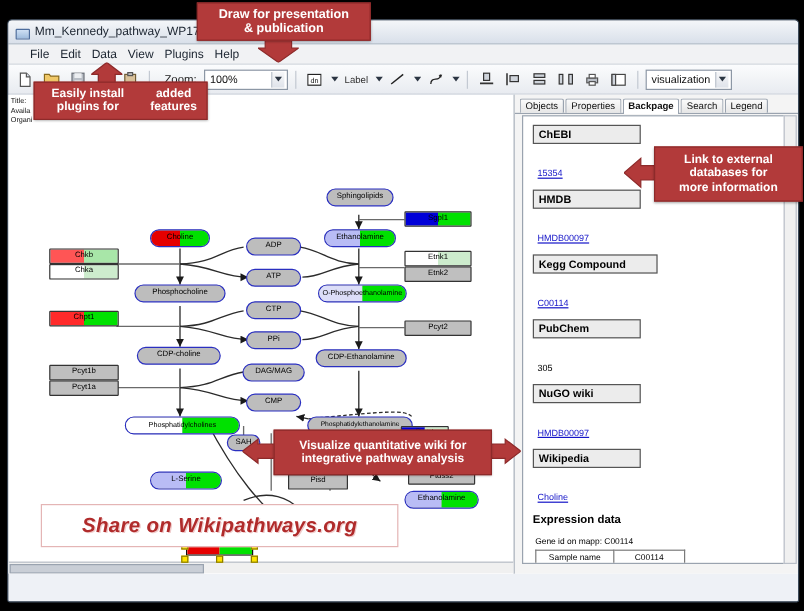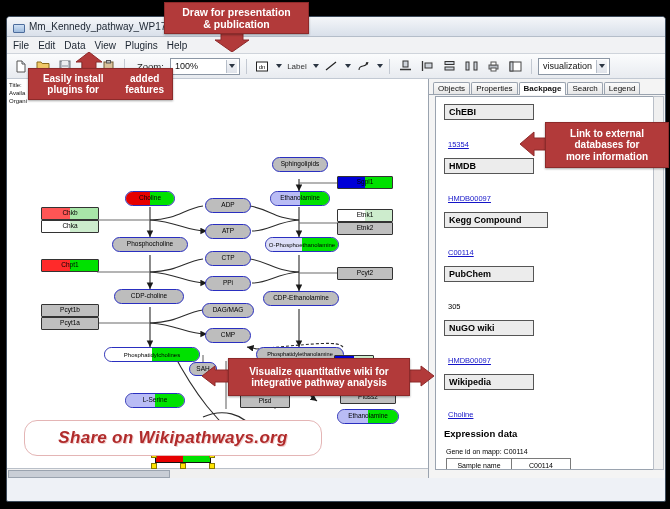--- a/index.html
+++ b/index.html
@@ -12,21 +12,21 @@
        box-shadow:0 0 0 1px #000;overflow:hidden;}
   .titlebar{position:relative;height:19px;background:linear-gradient(#f4f6f9,#d9e0ea);
        border-bottom:1px solid #b4bdc9;display:flex;align-items:center;padding-left:5px;}
   .titlebar .tb-icon{width:12px;height:12px;margin-right:5px;position:relative;}
   .titlebar .tb-icon:before{content:"";position:absolute;left:1px;top:3px;width:10px;height:7px;
        border:1px solid #4c6c9c;background:linear-gradient(#cfe0f4,#9ebbdd);border-radius:1px;}
   .title-text{font-size:10px;color:#1b2430;white-space:nowrap;}
 
   
   .menubar{height:16px;background:#f1f2f4;border-bottom:1px solid #cfd4db;
-       display:flex;align-items:center;padding-left:6px;gap:9px;}
+       display:flex;align-items:center;padding-left:18px;gap:9px;}
   .menubar span{font-size:10px;color:#1b2430;}
 
   
   .toolbar{height:24px;background:linear-gradient(#fbfcfd,#e8ebf0);border-bottom:1px solid #c2c9d3;
        display:flex;align-items:center;padding:0 4px;gap:3px;}
   .tb-btn{width:17px;height:17px;display:flex;align-items:center;justify-content:center;
        border:1px solid transparent;border-radius:2px;}
   .tb-sep{width:1px;height:15px;background:#c3c9d2;margin:0 3px;}
   .zoom-label{font-size:9.5px;color:#222;margin:0 3px 0 6px;}
   .combo{height:15px;border:1px solid #8c97a5;background:#fff;display:flex;align-items:center;
@@ -566,16 +566,16 @@
     <span>Visualize quantitative wiki  for</span>
     <span>integrative pathway analysis</span>
   </div>
   <svg class="cal-tail" style="left:202px;top:364px;width:28px;height:24px;">
     <path d="M0,12 L13,2 V6 H28 V18 H13 V22 Z" fill="#b23a3a" stroke="#8d2a2a"></path>
   </svg>
   <svg class="cal-tail" style="left:406px;top:364px;width:28px;height:24px;">
     <path d="M28,12 L15,2 V6 H0 V18 H15 V22 Z" fill="#b23a3a" stroke="#8d2a2a"></path>
   </svg>
 
-  <div class="share" style="left:24px;top:420px;width:296px;height:34px;border-radius:13px;">
+  <div class="share" style="left:34px;top:420px;width:296px;height:34px;">
     <span>Share on Wikipathways.org</span>
   </div>
 </div>
 
 </body></html>

